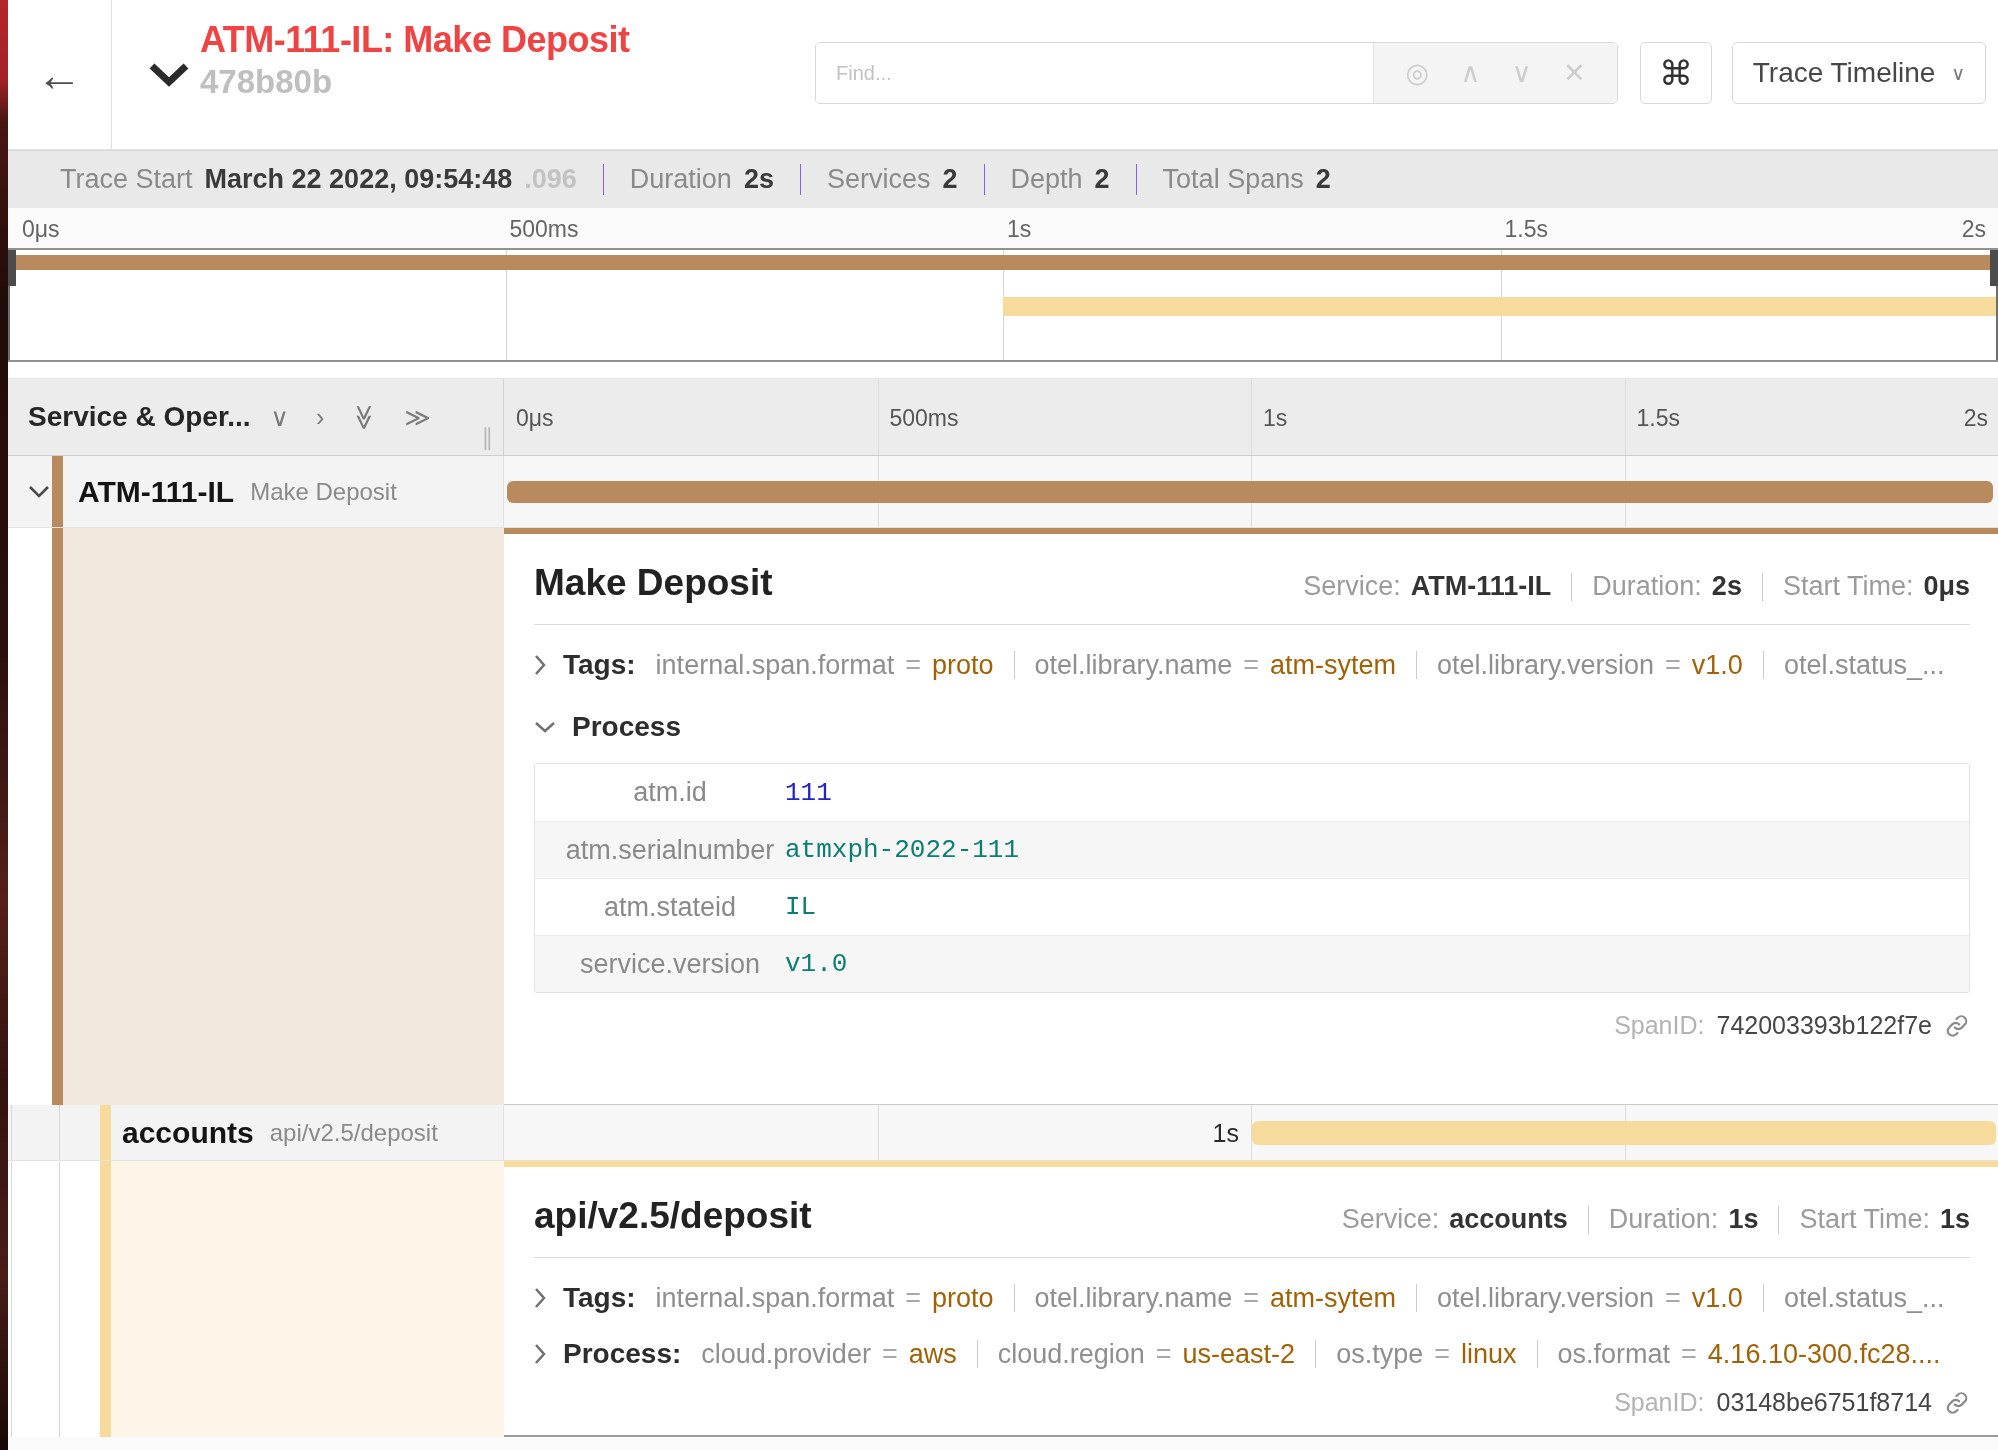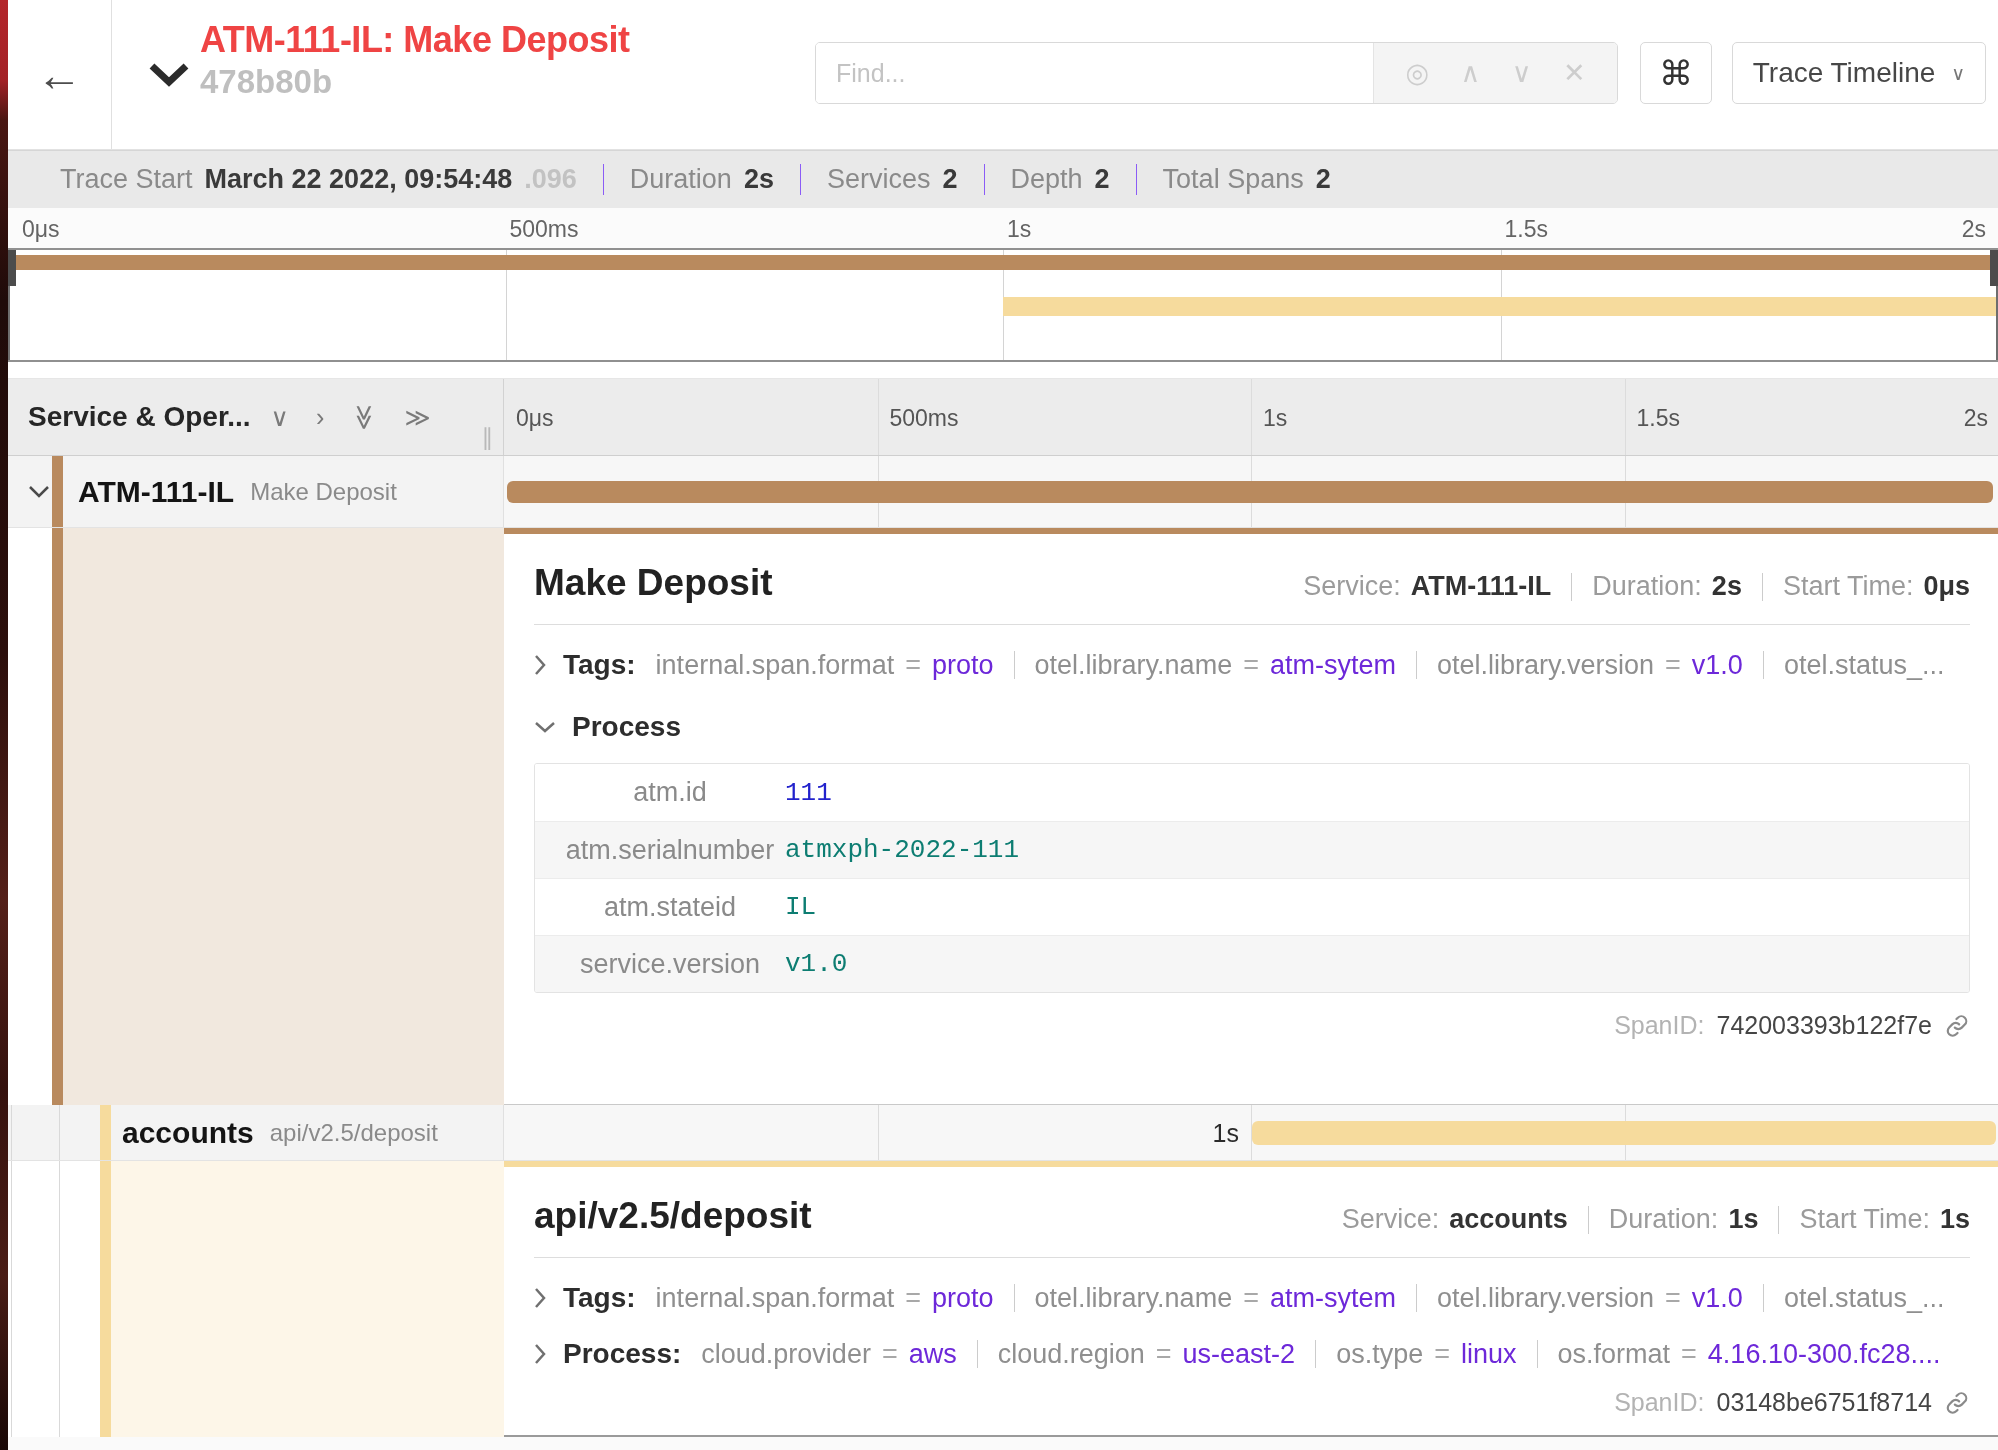--- a/index.html
+++ b/index.html
@@ -17,21 +17,21 @@
   .topbar { flex:0 0 150px; background:#fff; border-bottom:1px solid #e2e2e2; position:relative; display:flex; }
   .back-cell { width:104px; border-right:1px solid #e0e0e0; display:flex; align-items:center; justify-content:center; }
   .back-btn { font-size:46px; color:#4d4d4d; cursor:pointer; line-height:1; }
   .collapse-toggle { position:absolute; left:140px; top:62px; }
   .title-block { position:absolute; left:192px; top:18px; }
   .page-title { font-size:36px; font-weight:bold; color:#ef4444; letter-spacing:-0.5px; line-height:1.2; }
   .trace-id { font-size:33px; font-weight:bold; color:#bfbfbf; margin-top:2px; }
 
   .find-group { position:absolute; left:807px; top:42px; width:803px; height:62px; border:1px solid #d9d9d9;
     border-radius:5px; overflow:hidden; display:flex; background:#fff; }
-  .find-input { flex:1; border:none; outline:none; font-size:25px; color:#444; padding:0 20px;
+  .find-input { flex:1; border:none; outline:none; font-size:20px; color:#444; padding:0 20px;
     font-family:"Liberation Sans","DejaVu Sans",sans-serif; }
   .find-input::placeholder { color:#c3c3c3; }
   .find-tools { width:244px; background:#f4f4f4; border-left:1px solid #e4e4e4; display:flex;
     align-items:center; justify-content:space-evenly; }
   .find-tools span { color:#cdcdcd; font-size:27px; cursor:pointer; line-height:1; }
 
   .kbd-btn { position:absolute; left:1632px; top:42px; width:72px; height:62px; background:#fff;
     border:1px solid #d9d9d9; border-radius:5px; font-size:34px; color:#333; display:flex;
     align-items:center; justify-content:center; cursor:pointer; }
   .view-btn { position:absolute; left:1724px; top:42px; width:254px; height:62px; background:#fff;
@@ -119,21 +119,21 @@
   .detail-title { font-size:37px; font-weight:bold; color:#222; }
   .meta { display:flex; align-items:center; font-size:27px; color:#9b9b9b; }
   .meta b { color:#333; margin-left:10px; }
   .vsep { width:1px; height:28px; background:#ccc; margin:0 20px; flex:0 0 auto; }
   .divider { border:none; border-top:1px solid #ddd; margin-top:20px; }
 
   .kv-line { display:flex; align-items:center; margin-top:24px; font-size:27px; color:#8f8f8f; }
   .kv-line .tog { margin-right:16px; display:flex; cursor:pointer; }
   .kv-line .lab { font-weight:bold; color:#2d2d2d; margin-right:20px; font-size:28px; }
   .kv-item { display:flex; align-items:baseline; gap:11px; white-space:nowrap; }
-  .kv-item .v { color:#6d28d9; }
+  .kv-item .v { color:#a16207; }
   .kv-eq { color:#a8a8a8; }
 
   .proc-head { margin-top:30px; display:flex; align-items:center; font-size:28px; font-weight:bold; color:#2d2d2d; }
   .proc-head .tog { margin-right:16px; display:flex; cursor:pointer; }
 
   .kv-table { margin-top:20px; border:1px solid #e3e3e3; border-radius:3px; overflow:hidden; }
   .kv-row { display:flex; align-items:center; min-height:57px; background:#fff; }
   .kv-row + .kv-row { border-top:1px solid #ececec; }
   .kv-row:nth-child(even) { background:#f6f6f6; }
   .kv-key { flex:0 0 250px; padding-left:20px; font-size:27px; color:#8a8a8a;text-align:center; }

